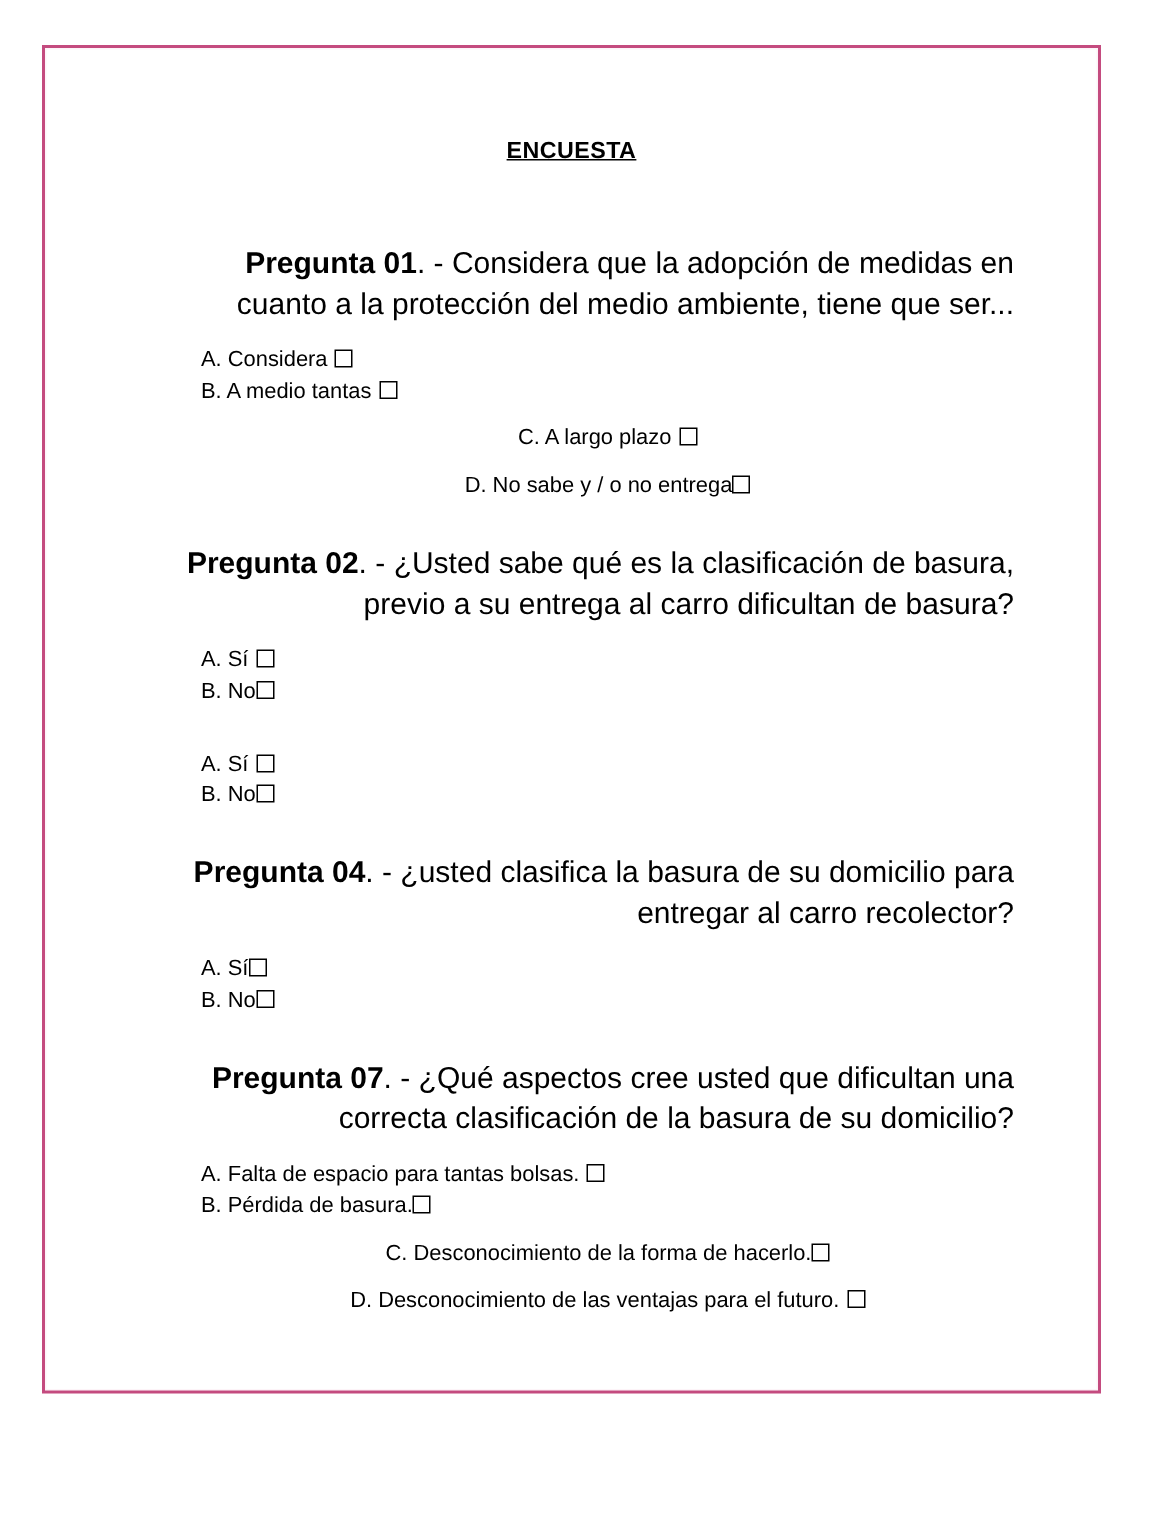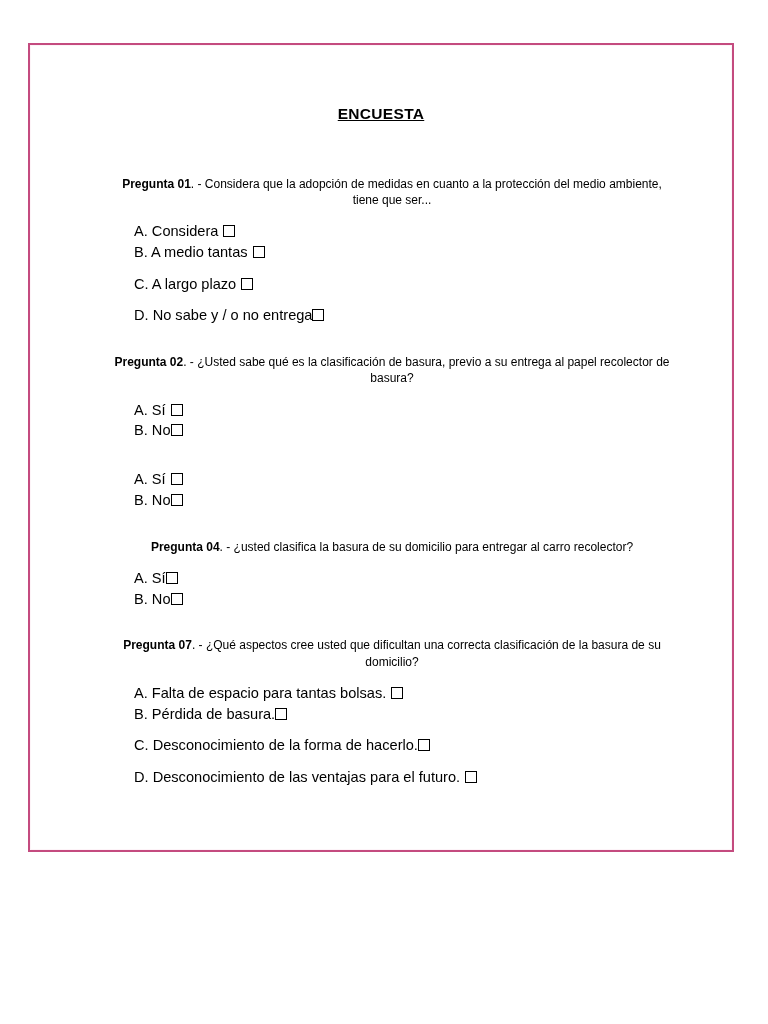--- a/index.html
+++ b/index.html
@@ -14,26 +14,25 @@
     color: #000000;
     overflow: hidden;
   }
 
   
   .page-sheet {
     position: absolute;
     left: 28px;
     top: 30px;
     width: 706px;
-    height: 809px;
+    height: 899px;
     background: #ffffff;
     border: 2px solid #c44b7f;
     box-sizing: border-box;
     box-shadow: inset 0 0 0 1px #fdf4f8;
-    margin-top: 13px;
   }
 
   .page-inner {
     position: absolute;
     left: 0;
     top: 0;
     right: 0;
     bottom: 0;
     padding: 0;
   }
@@ -56,24 +55,24 @@
   }
 
   .question-block {
     margin-top: 28px;
   }
   .question-block.first {
     margin-top: 52px;
   }
 
   .question-text {
-    font-size: 12px;
+    font-size: 20px;
     line-height: 1.36;
     margin: 0;
-    text-align: center;
+    text-align: right;
   }
   .q-label {
     font-weight: bold;
   }
 
   .options {
     margin: 13px 0 0 0;
     padding: 0;
     list-style: none;
   }
@@ -82,20 +81,21 @@
     font-size: 14.6px;
     line-height: 1.42;
     margin: 0 0 0 26px;
     padding: 0;
     white-space: nowrap;
     display: block;
   }
   
   .option.spaced {
     margin-top: 11px;
+    text-align: center;
   }
 
   .opt-text {
     display: inline;
   }
 
   .checkbox {
     display: inline-block;
     width: 12px;
     height: 12px;
@@ -125,21 +125,21 @@
         <div class="question-block first">
           <p class="question-text"><span class="q-label">Pregunta 01</span><span>. - </span><span>Considera que la adopción de medidas en cuanto a la protección del medio ambiente, tiene que ser...</span></p>
           <div class="options">
             <div class="option"><span class="opt-text">A. Considera</span><span class="checkbox gap"></span></div>
             <div class="option"><span class="opt-text">B. A medio tantas</span><span class="checkbox gap"></span></div>
             <div class="option spaced"><span class="opt-text">C. A largo plazo</span><span class="checkbox gap"></span></div>
             <div class="option spaced"><span class="opt-text">D. No sabe y / o no entrega</span><span class="checkbox tight"></span></div>
           </div>
         </div>
         <div class="question-block">
-          <p class="question-text"><span class="q-label">Pregunta 02</span><span>. - </span><span>¿Usted sabe qué es la clasificación  de basura, previo a su entrega al papel recolector de basura?</span></p>
+          <p class="question-text"><span class="q-label">Pregunta 02</span><span>. - </span><span>¿Usted sabe qué es la clasificación  de basura, previo a su entrega al carro dificultan de basura?</span></p>
           <div class="options">
             <div class="option"><span class="opt-text">A. Sí</span><span class="checkbox gap"></span></div>
             <div class="option"><span class="opt-text">B. No</span><span class="checkbox tight"></span></div>
           </div>
         </div>
         <div class="question-block">
           <div class="options">
             <div class="option"><span class="opt-text">A. Sí</span><span class="checkbox gap"></span></div>
             <div class="option"><span class="opt-text">B. No</span><span class="checkbox tight"></span></div>
           </div>

